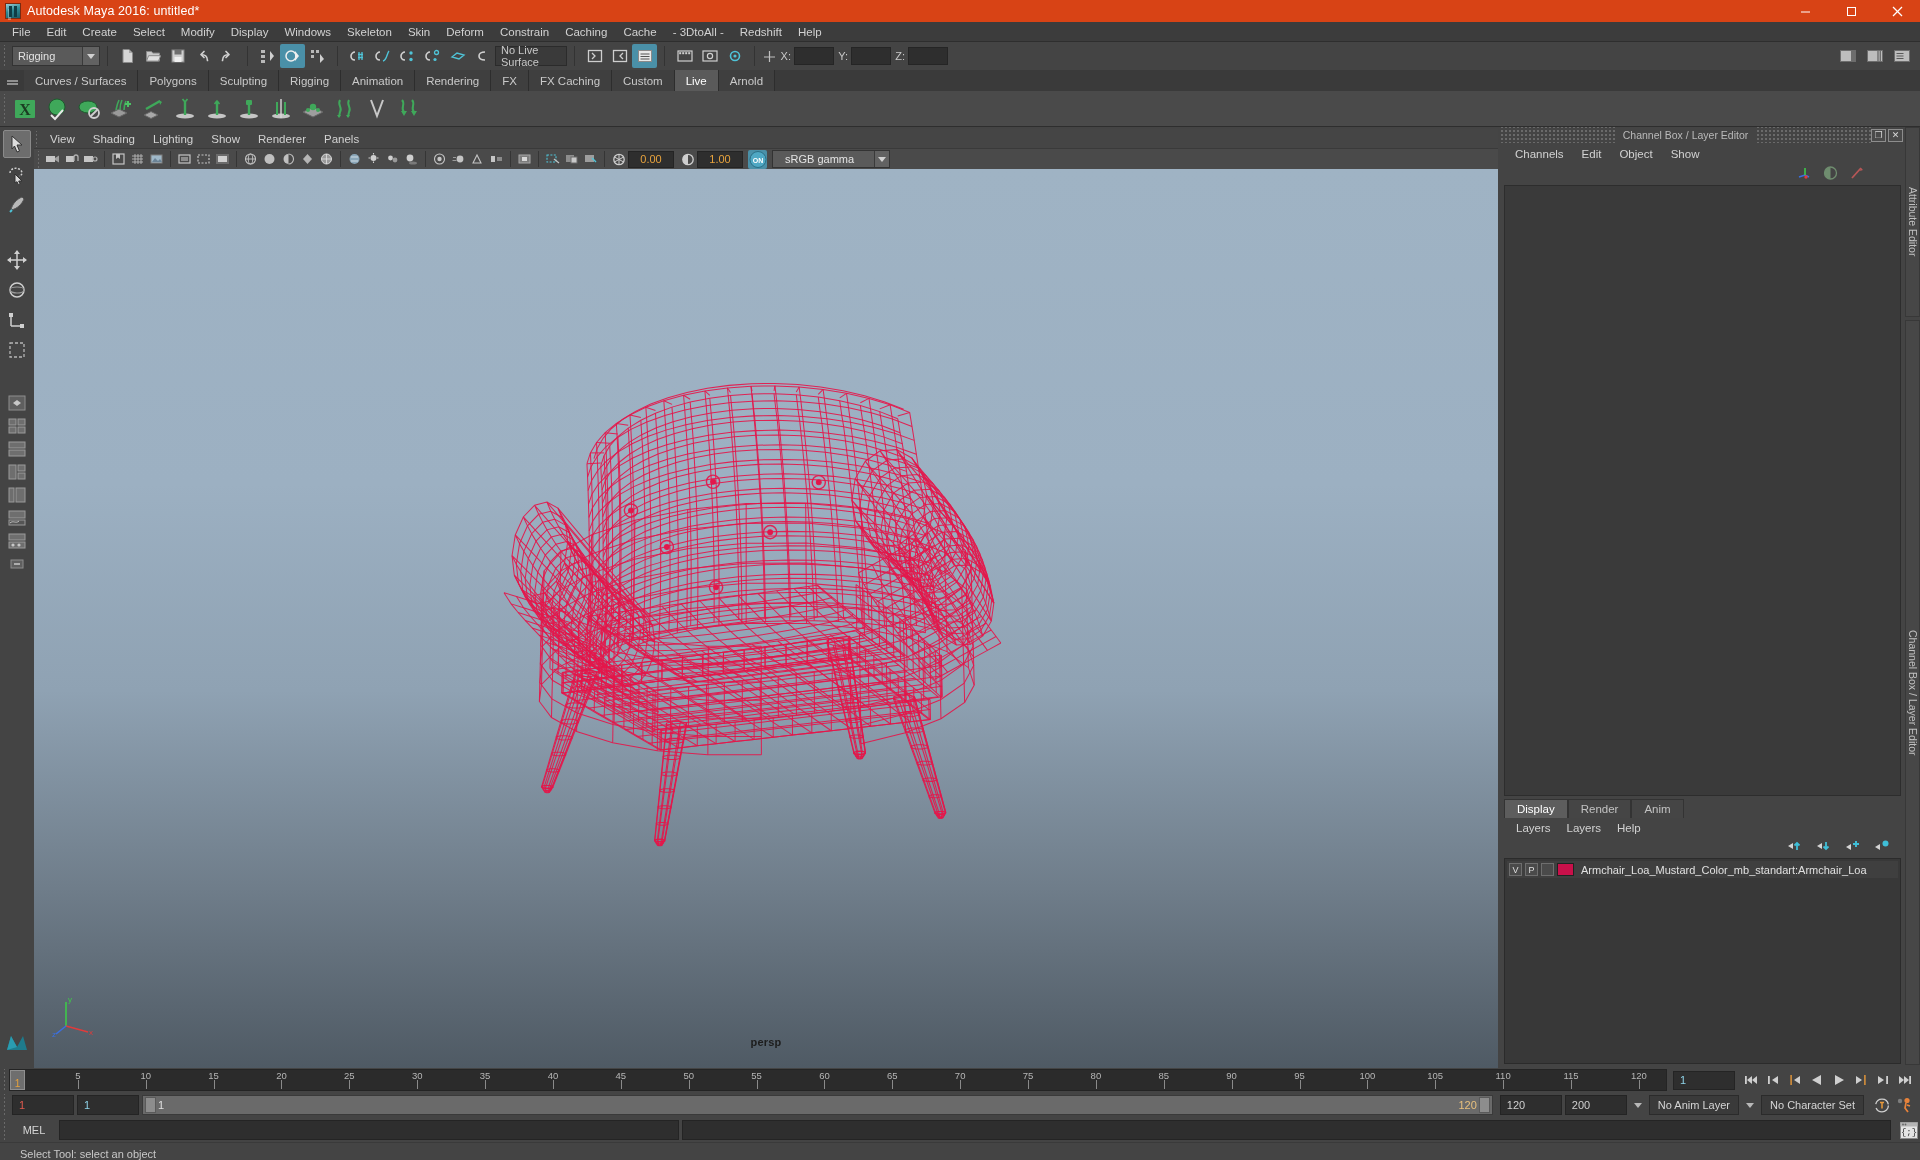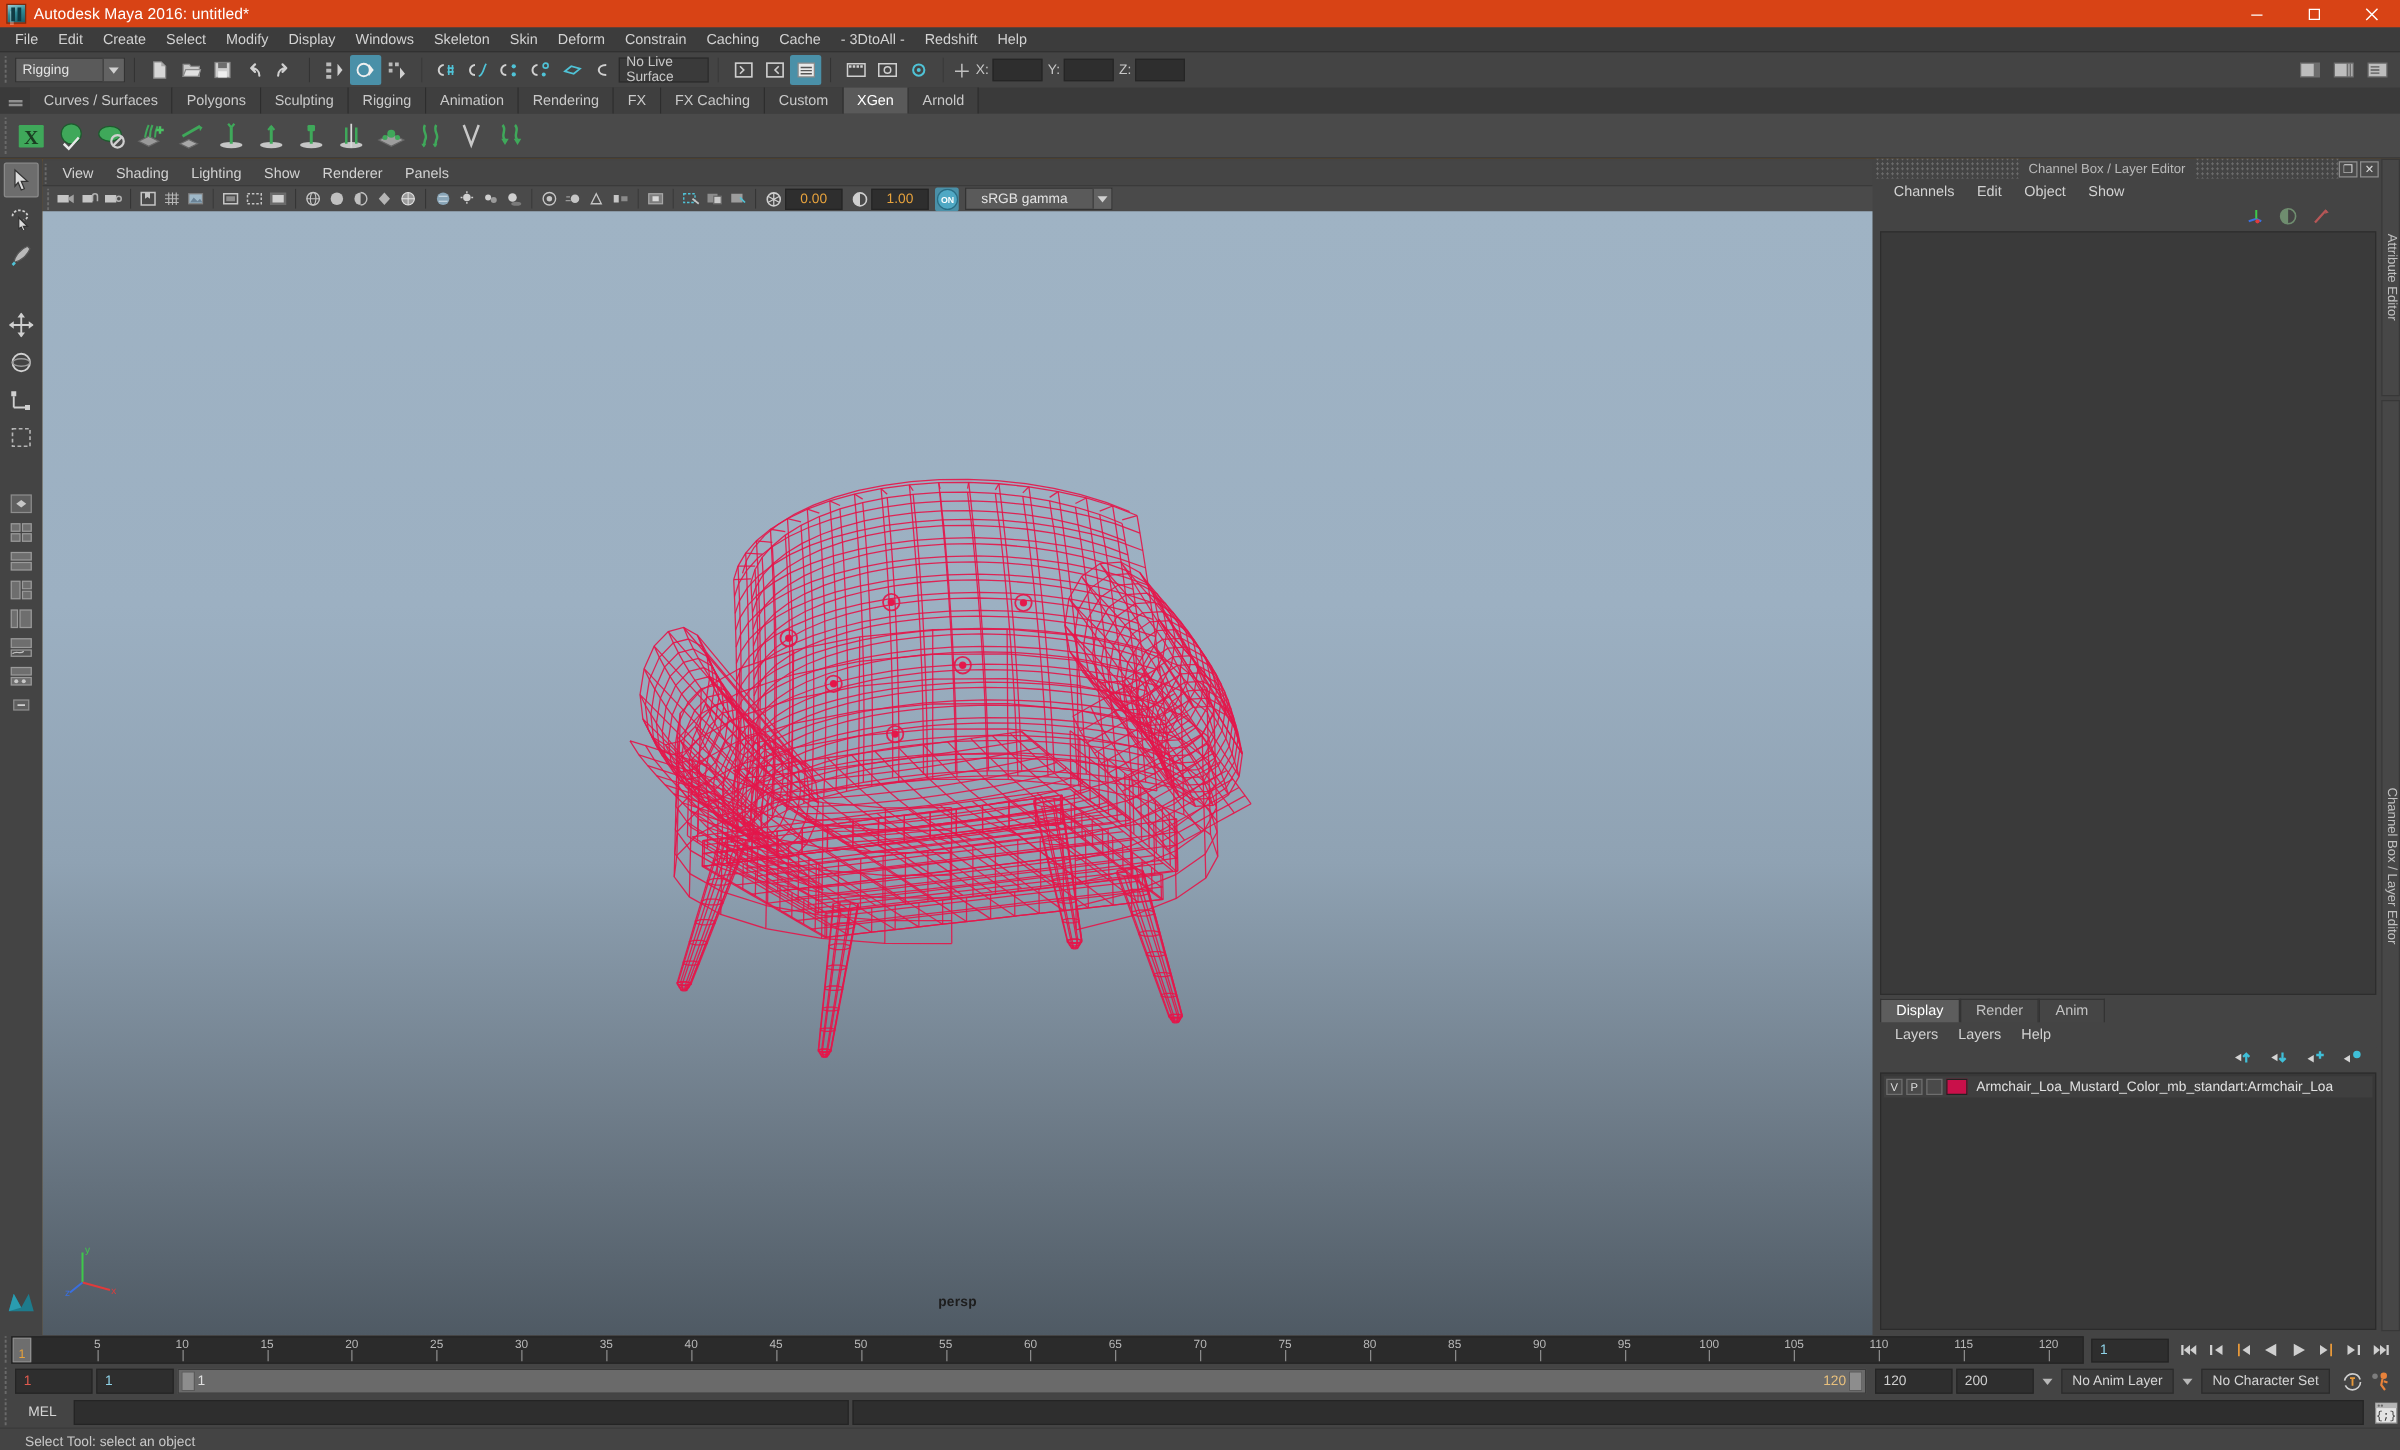--- a/index.html
+++ b/index.html
@@ -70,21 +70,21 @@
     background: #3a3a3a; flex:none; }
   .shelf-handle::after { content:""; width: 11px; height: 2px; background: #909090; box-shadow: 0 3px 0 #909090; }
 
   
   .shelf-icons { height: 36px; background: #4a4a4a; display:flex; align-items:center; flex:none;
     border-bottom: 1px solid #2e2e2e; padding-left: 2px; }
   .shelf-ico { width: 32px; height: 32px; display:flex; align-items:center; justify-content:center; flex:none;}
   .shelf-ico svg { display:block; }
 
   
-  .body { flex: 1; display: flex; min-height: 0; background: #a16207; justify-content: center; }
+  .body { flex: 1; display: flex; min-height: 0; background: #701a75; justify-content: center; }
 
   
   .toolbox { width: 34px; background: #444444; flex: none; display: flex; flex-direction: column;
     align-items: center; padding-top: 3px; }
   .tool-btn { width: 28px; height: 28px; margin-bottom: 2px; display:flex; align-items:center; justify-content:center;
     border-radius: 2px; }
   .tool-btn.sel { background: #6d6d6d; border: 1px solid #8a8a8a; }
   .tool-gap { height: 26px; }
   .tool-small { width: 26px; height: 22px; margin-bottom: 1px; display:flex; align-items:center; justify-content:center;}
   .maya-logo { margin-top: auto; margin-bottom: 8px; }
@@ -430,21 +430,21 @@
     <div id="shelf-tabs-host" style="display:flex;">
         <div class="shelf-tab">Curves / Surfaces</div>
         <div class="shelf-tab">Polygons</div>
         <div class="shelf-tab">Sculpting</div>
         <div class="shelf-tab">Rigging</div>
         <div class="shelf-tab">Animation</div>
         <div class="shelf-tab">Rendering</div>
         <div class="shelf-tab">FX</div>
         <div class="shelf-tab">FX Caching</div>
         <div class="shelf-tab">Custom</div>
-        <div class="shelf-tab sel">XGen</div>
+        <div class="shelf-tab sel">Live</div>
         <div class="shelf-tab">Arnold</div>
       </div>
   </div>
 
   <div class="shelf-icons">
     <div class="gripper" style="height:30px;"></div>
 
     <div class="shelf-ico">
       <svg width="26" height="26" viewBox="0 0 26 26">
           <rect x="3" y="4" width="20" height="18" rx="1" fill="#3fa85a"></rect>

